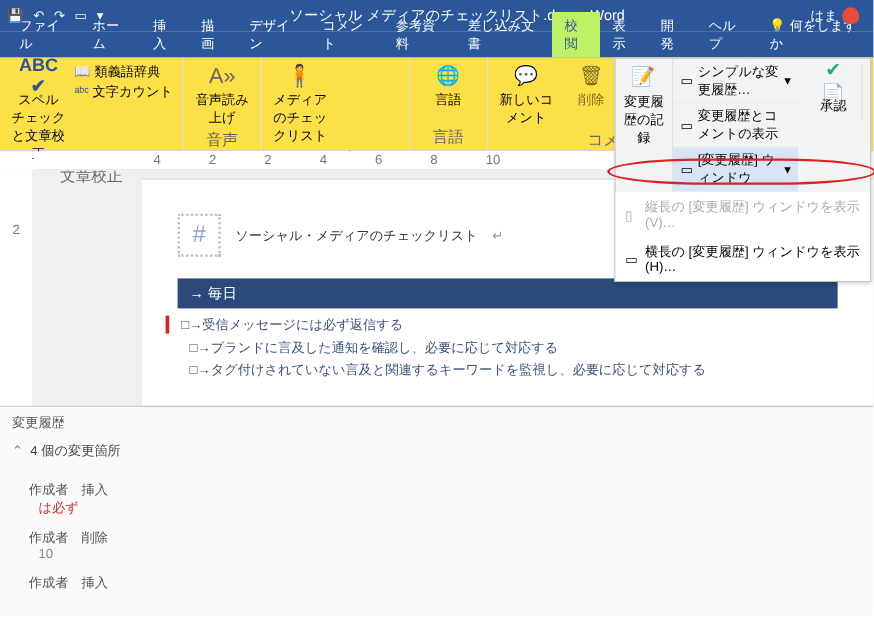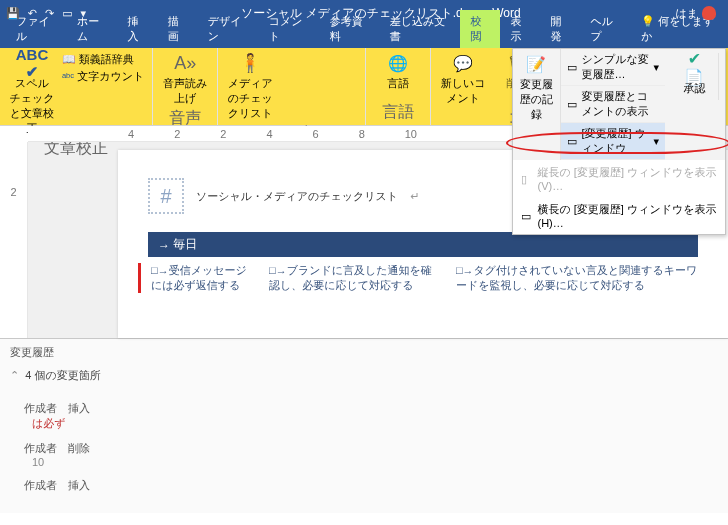--- a/index.html
+++ b/index.html
@@ -9,21 +9,21 @@
 .titlebar .qat span{color:#fff;opacity:.95;}
 .titlebar .title{flex:1;text-align:center;font-size:12px;}
 .titlebar .user{display:flex;align-items:flex-start;gap:4px;padding-right:6px;}
 .heart{width:14px;height:14px;background:#e74c3c;border-radius:50% 50% 40% 40%;position:relative;}
 .tabs{height:22px;background:#2b579a;display:flex;align-items:flex-end;padding-left:6px;}
 .tab{padding:4px 10px;color:#fff;font-size:11px;}
 .tab.active{background:#bef264;color:#2b579a;}
 .ribbon{height:78px;background:#fde047;border-bottom:1px solid #d4d4d4;display:flex;}
 .group{border-right:1px solid #e1e1e1;padding:4px 8px 2px;display:flex;flex-direction:column;justify-content:space-between;}
 .group-body{display:flex;gap:6px;align-items:flex-start;}
-.group-label{text-align:center;font-size:16px;color:#666;margin-top:2px;}
+.group-label{text-align:center;font-size:13px;color:#666;margin-top:2px;}
 .bigbtn{display:flex;flex-direction:column;align-items:center;width:48px;font-size:10px;text-align:center;gap:2px;}
 .bigbtn .ico{width:22px;height:22px;display:flex;align-items:center;justify-content:center;}
 .smallstack{display:flex;flex-direction:column;gap:2px;font-size:10px;}
 .smallstack div{display:flex;align-items:center;gap:3px;white-space:nowrap;}
 .dropdown-panel{position:absolute;left:512px;top:48px;width:214px;background:#f3f3f3;border:1px solid #c5c5c5;box-shadow:1px 2px 4px rgba(0,0,0,.2);z-index:10;}
 .dropdown-panel .toprow{display:flex;}
 .dropdown-panel .bigbtn{width:48px;padding:4px 2px;border-right:1px solid #e1e1e1;}
 .dropdown-panel .rightcol{flex:1;display:flex;flex-direction:column;font-size:10px;}
 .dropdown-panel .rightcol div{padding:3px 6px;display:flex;align-items:center;gap:4px;border-bottom:1px solid #ececec;}
 .menu-items{background:#fff;}
@@ -32,21 +32,21 @@
 .ellipse{position:absolute;left:506px;top:132px;width:224px;height:22px;border:2px solid #d22;border-radius:50%/70%;z-index:20;pointer-events:none;}
 .approve-group{border-right:none;padding:4px 6px 2px;}
 .ruler{height:16px;background:#fff;border-bottom:1px solid #e6e6e6;position:relative;margin-left:28px;}
 .ruler .marks{position:absolute;left:100px;top:2px;font-size:9px;color:#777;display:flex;gap:40px;}
 .doc-area{display:flex;height:196px;background:#f0f0f0;}
 .vruler{width:28px;background:#fff;border-right:1px solid #e6e6e6;display:flex;flex-direction:column;align-items:center;padding-top:14px;gap:30px;font-size:9px;color:#777;}
 .page{flex:1;background:#fff;margin:8px 0 0 90px;padding:28px 30px 10px;box-shadow:0 0 3px rgba(0,0,0,.15);}
 .doc-title{display:flex;align-items:center;gap:12px;font-size:26px;color:#333;}
 .hash-badge{width:36px;height:36px;border:2px dotted #b4c2d4;display:flex;align-items:center;justify-content:center;color:#8ea5c4;font-size:20px;}
 .section-head{background:#2b4a7a;color:#fff;padding:4px 10px;margin-top:18px;font-size:12px;}
-.bullets{margin-top:6px;display:flex;flex-direction:row;gap:4px;font-size:11px;color:#38537d;}
+.bullets{margin-top:6px;display:flex;flex-direction:column;gap:4px;font-size:11px;color:#38537d;}
 .bullets div{padding-left:10px;}
 .track-mark{border-left:3px solid #d22;padding-left:6px;margin-left:-10px;}
 .changes-pane{border-top:1px solid #c8c8c8;background:#fafafa;height:175px;padding:6px 10px;}
 .pane-title{color:#555;font-size:11px;margin-bottom:8px;}
 .pane-sub{color:#444;font-size:11px;margin-bottom:18px;}
 .chg{margin:6px 0 10px 14px;font-size:11px;color:#555;}
 .chg .val{color:#c03030;margin-left:8px;}
 .chg .del{color:#888;margin-left:8px;}
 .collapse-caret{display:inline-block;margin-right:6px;color:#888;}
 .micon{width:12px;height:12px;display:inline-block;}

